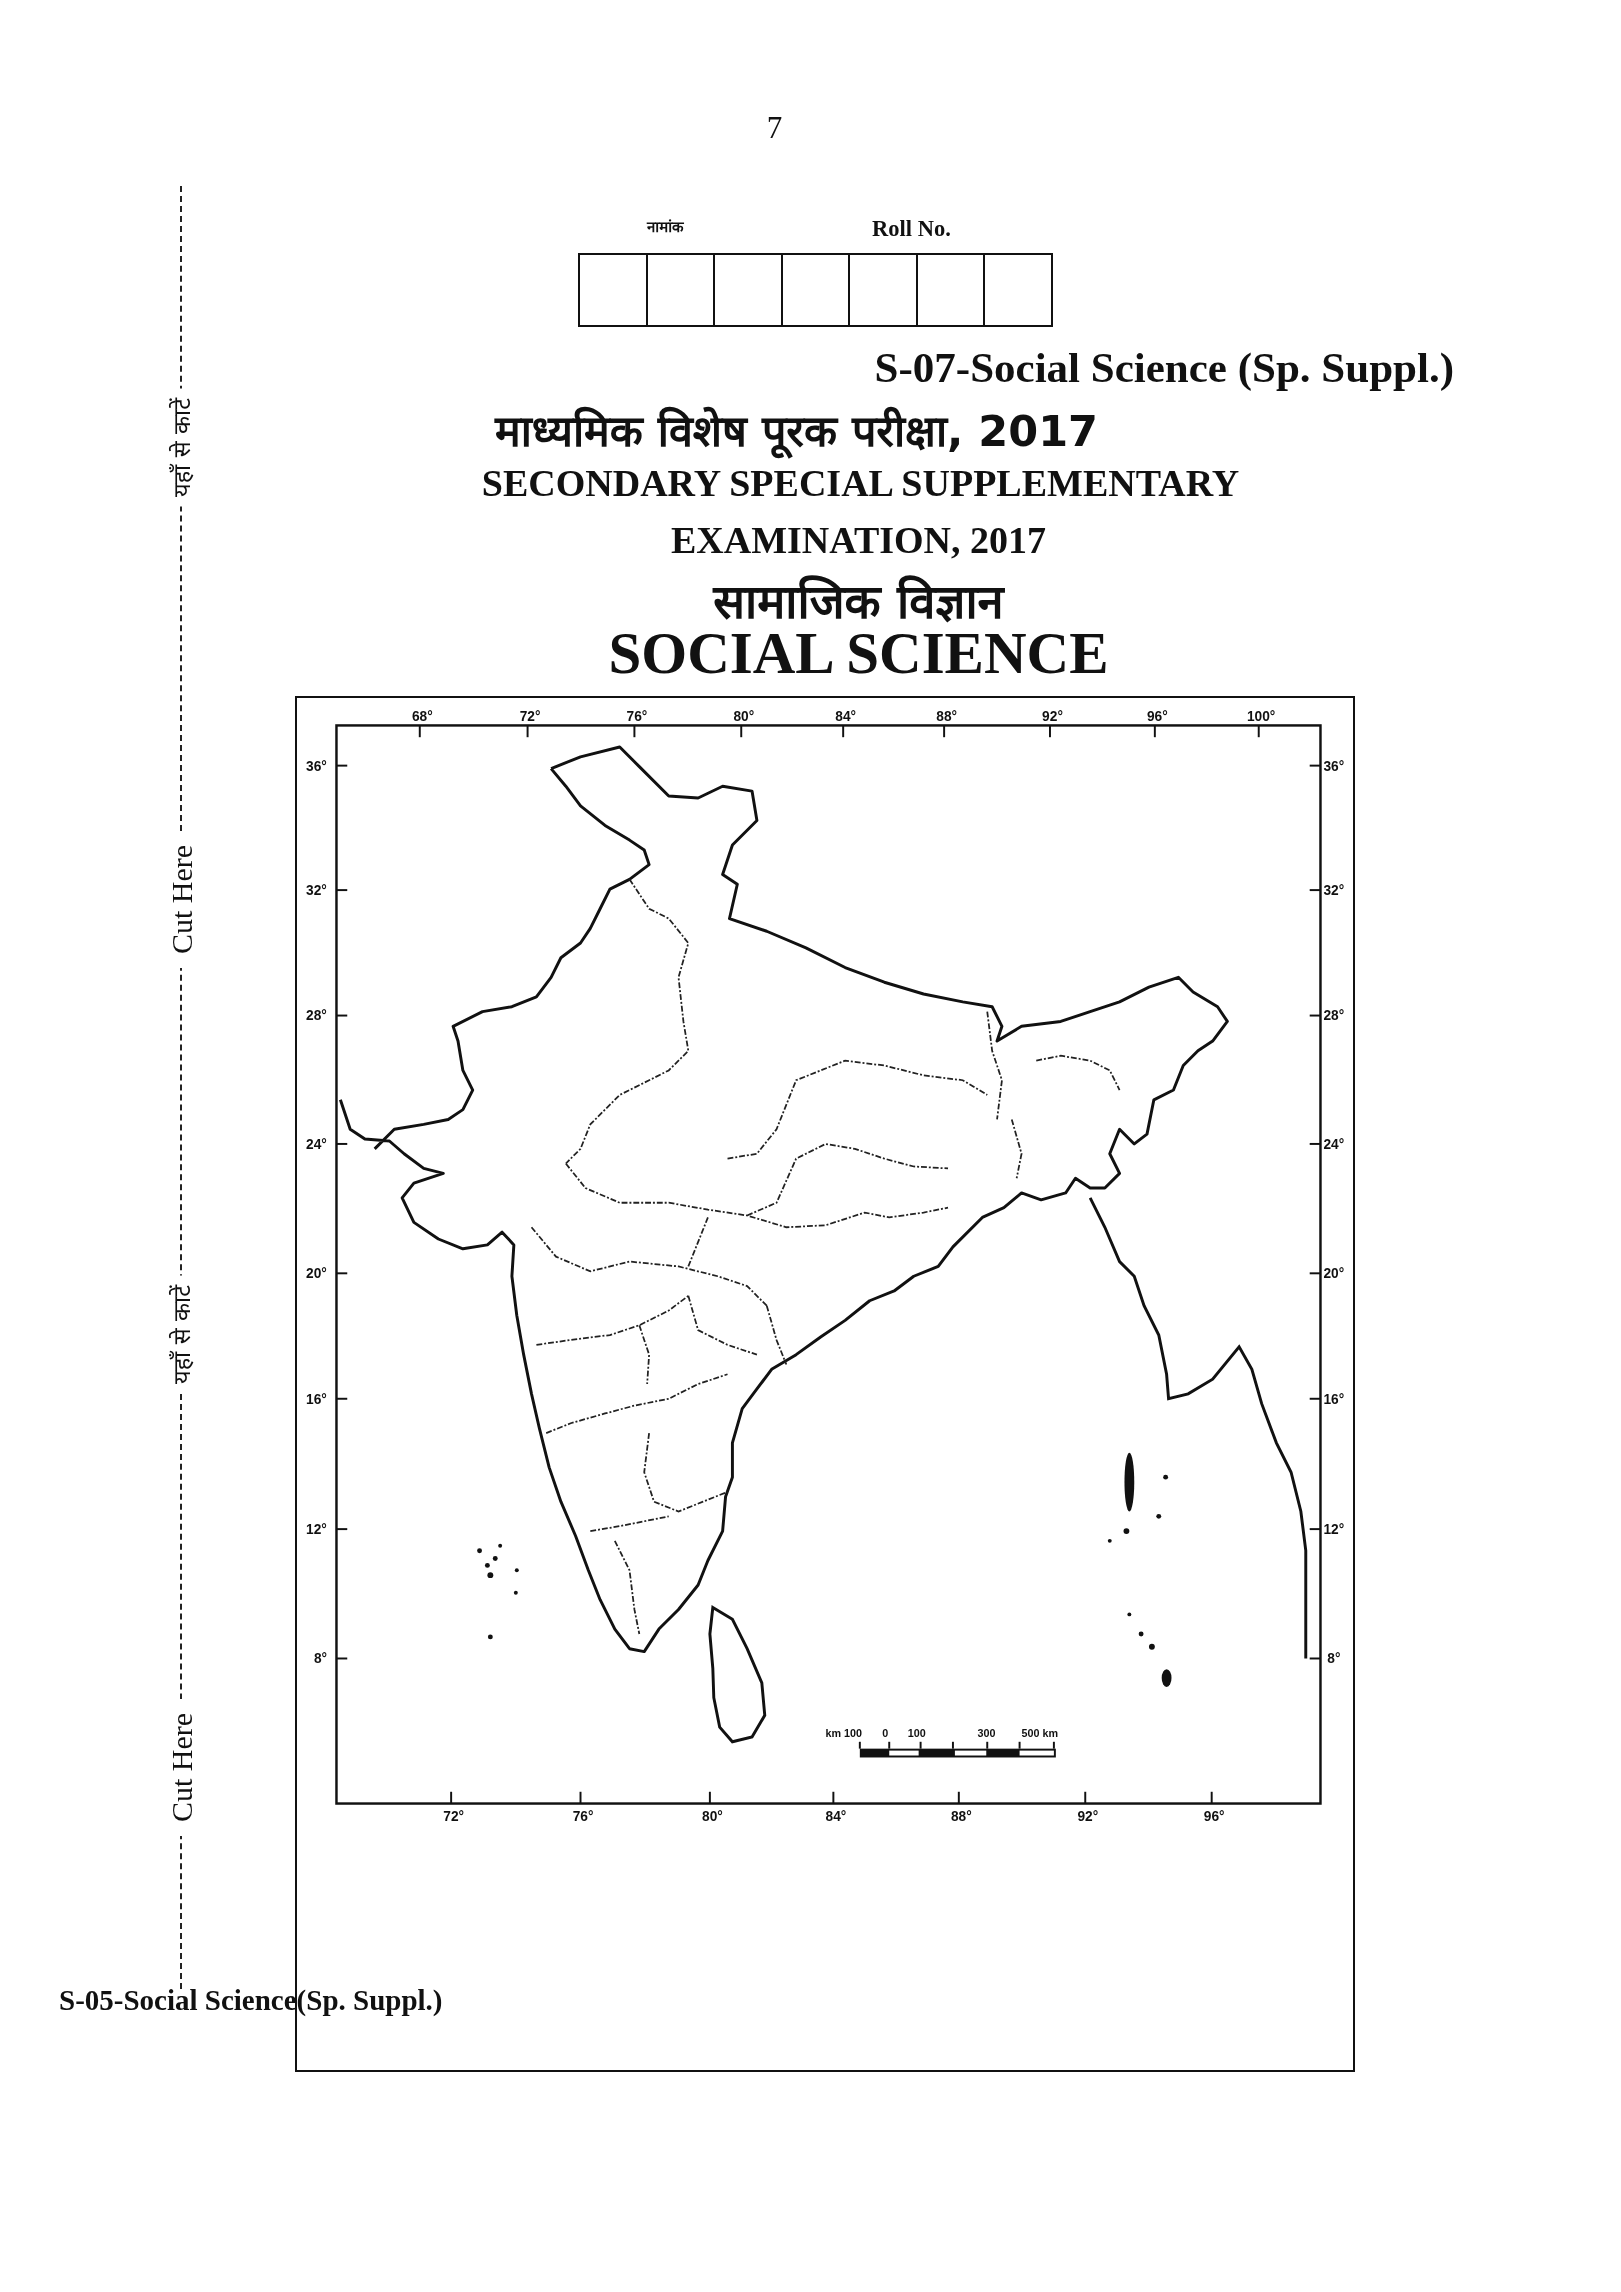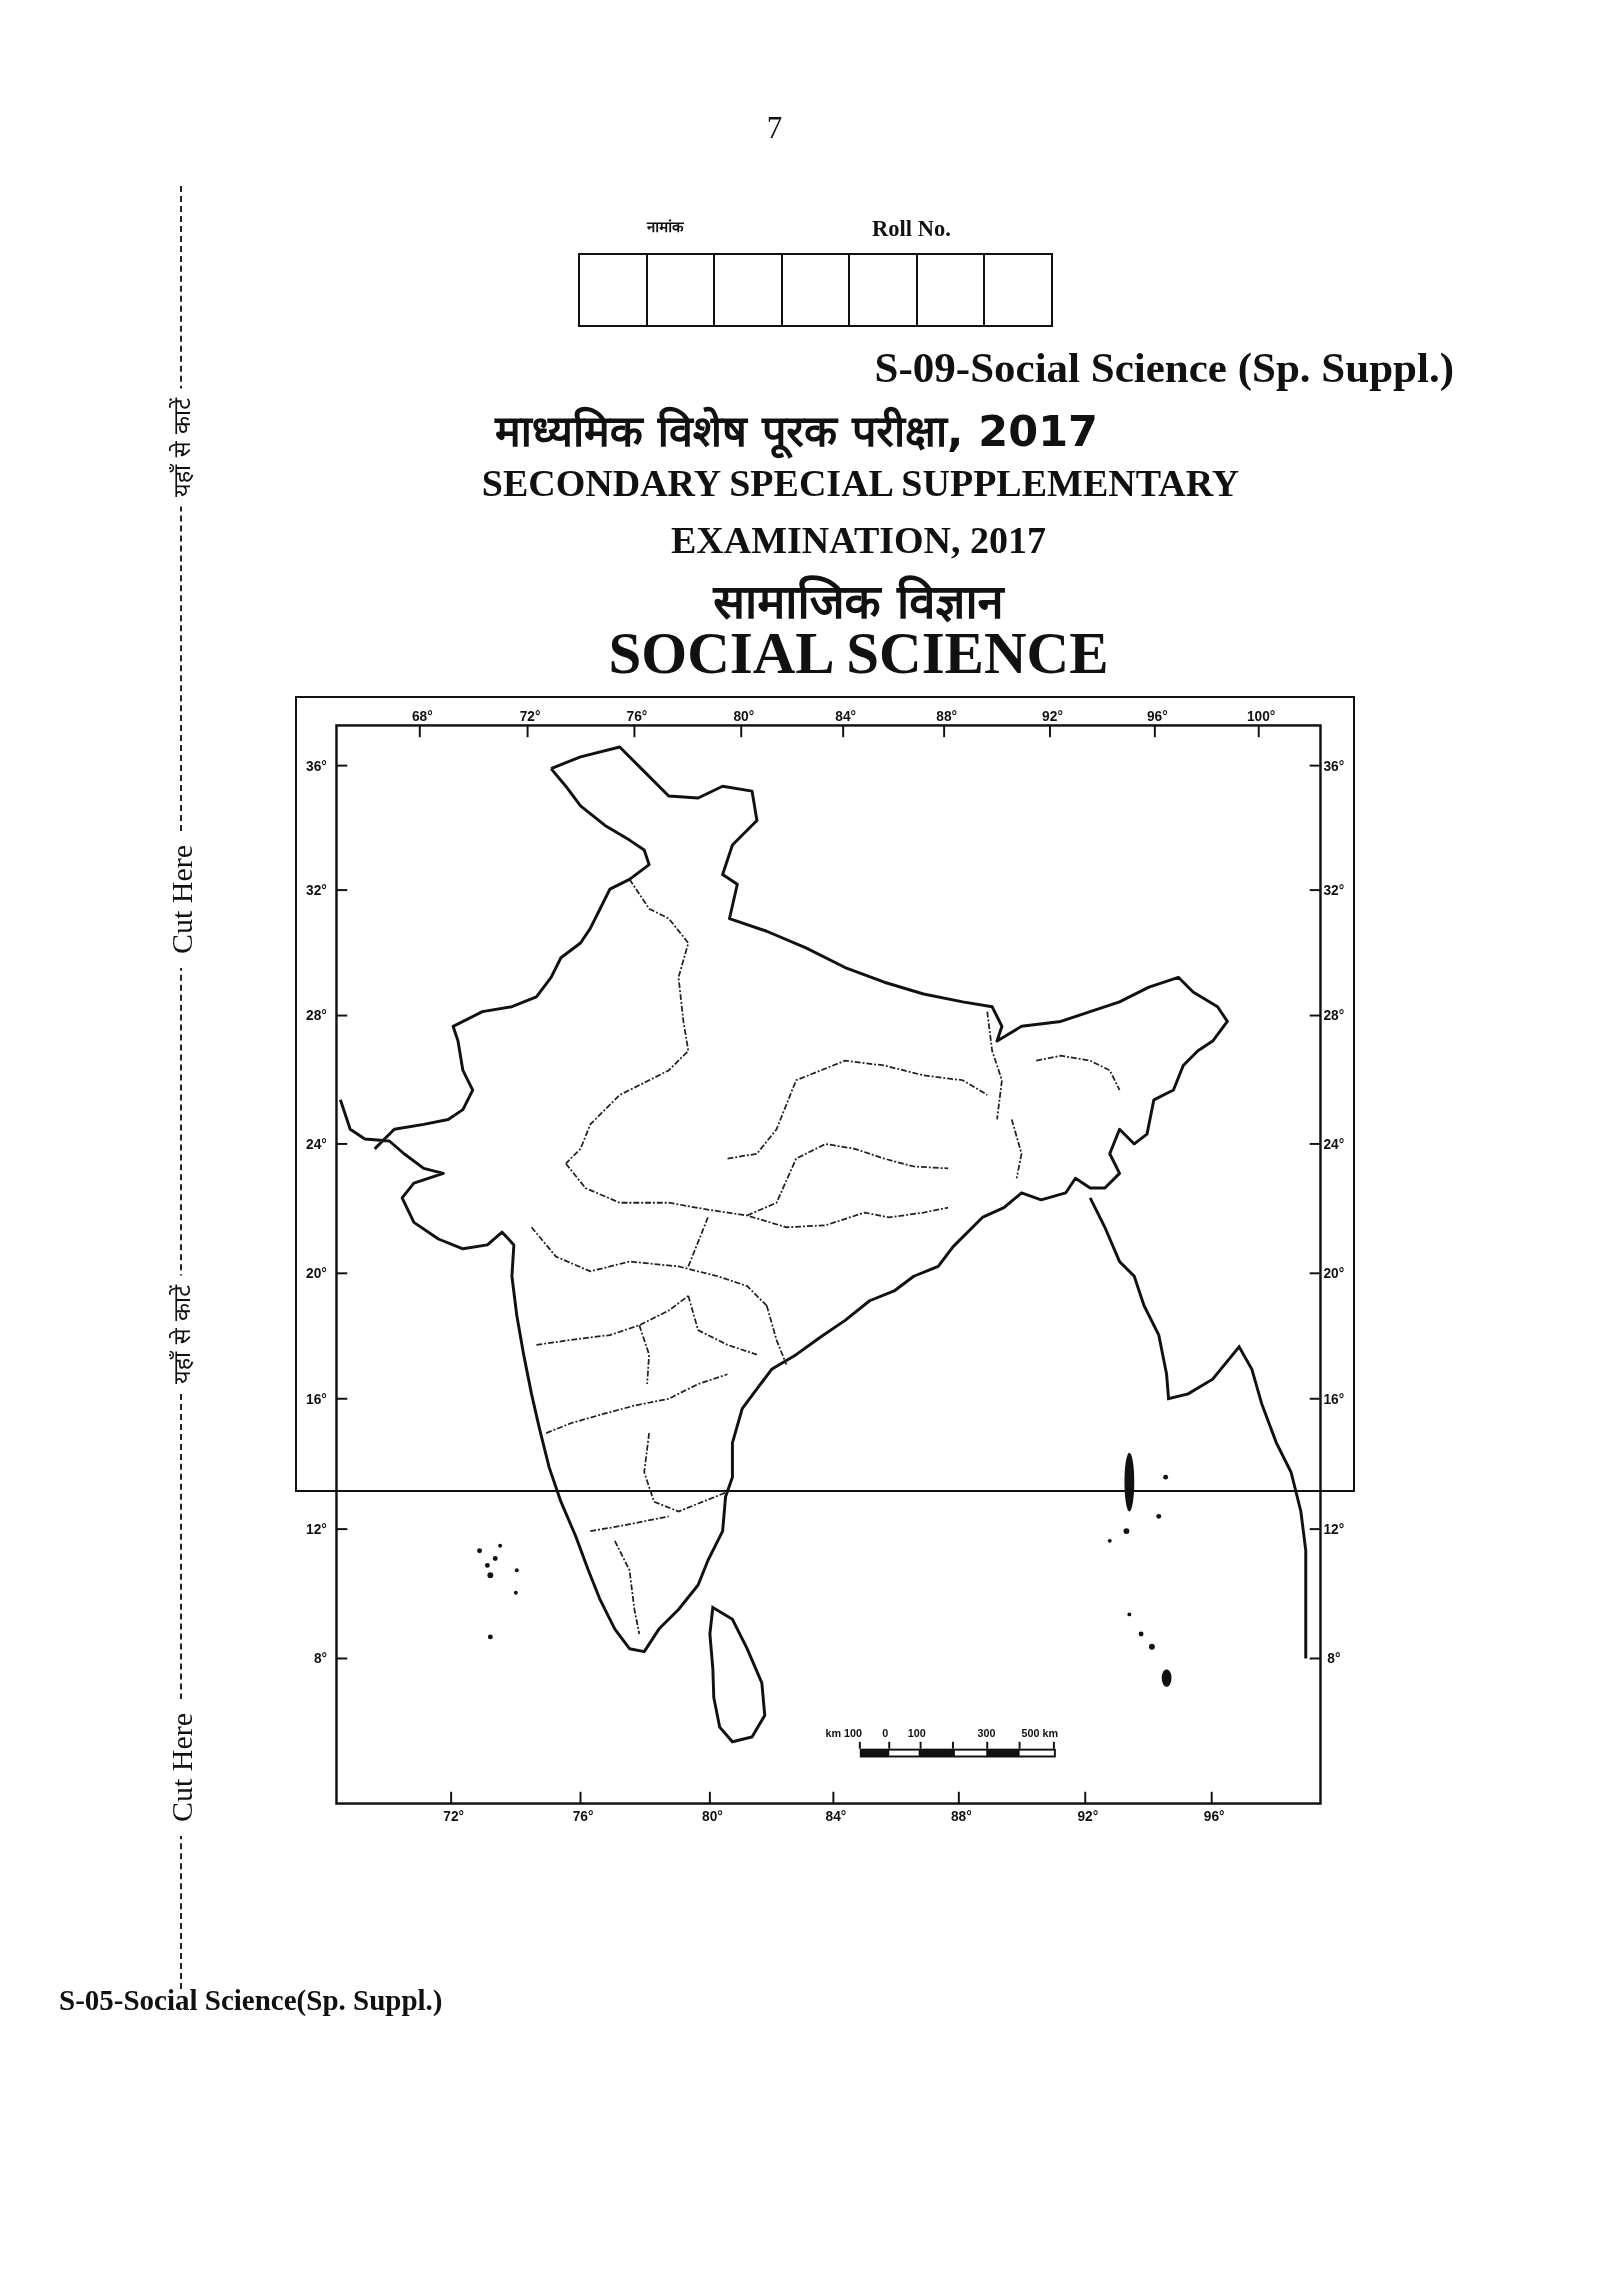--- a/index.html
+++ b/index.html
@@ -14,21 +14,21 @@
   #code-title{right:167px;top:343px;font-size:43px;font-weight:bold;white-space:nowrap;}
   #hindi-exam{left:495px;top:400px;font-size:43px;font-weight:bold;white-space:nowrap;font-family:"DejaVu Sans",sans-serif;}
   #en-exam-1{left:0;width:1721px;top:461px;font-size:38px;font-weight:bold;text-align:center;white-space:nowrap;}
   #en-exam-2{left:0;width:1717px;top:518px;font-size:38px;font-weight:bold;text-align:center;white-space:nowrap;}
   #hindi-subject{left:0;width:1717px;top:568px;font-size:47px;font-weight:bold;text-align:center;white-space:nowrap;font-family:"DejaVu Sans",sans-serif;}
   #en-subject{left:0;width:1717px;top:619px;font-size:59px;font-weight:bold;text-align:center;white-space:nowrap;}
   #cut-line{left:180px;top:186px;height:1803px;border-left:2.9px dashed #222;}
   .cut-label{position:absolute;background:#fff;transform:rotate(-90deg);transform-origin:center center;white-space:nowrap;text-align:center;}
   .cut-en{font-size:30px;width:137px;height:35px;line-height:35px;}
   .cut-hi{font-size:23.5px;width:118px;height:33px;line-height:33px;font-family:"DejaVu Sans",sans-serif;}
-  #map-frame{left:295px;top:696px;width:1060px;height:796px;border:2px solid #111;box-sizing:border-box;}
+  #map-frame{left:295px;top:696px;width:1060px;height:1376px;border:2px solid #111;box-sizing:border-box;}
   #map-svg{position:absolute;left:0;top:0;}
   #footer{left:59px;top:1984px;font-size:29px;font-weight:bold;white-space:nowrap;}
   .tick{font-family:"Liberation Sans","DejaVu Sans",sans-serif;font-size:14px;font-weight:bold;fill:#111;}
 </style>
 </head>
 <body>
 
 <div class="abs" id="page-num">7</div>
 
 <div class="abs" id="lbl-hi">नामांक</div>
@@ -36,21 +36,21 @@
 <div class="abs" id="roll-box">
   <div class="cell"></div>
   <div class="cell"></div>
   <div class="cell"></div>
   <div class="cell"></div>
   <div class="cell"></div>
   <div class="cell"></div>
   <div class="cell"></div>
 </div>
 
-<div class="abs" id="code-title">S-09-Social Science (Sp. Suppl.)</div>
+<div class="abs" id="code-title">S-07-Social Science (Sp. Suppl.)</div>
 <div class="abs" id="hindi-exam">माध्यमिक विशेष पूरक परीक्षा, 2017</div>
 <div class="abs" id="en-exam-1">SECONDARY SPECIAL SUPPLEMENTARY</div>
 <div class="abs" id="en-exam-2">EXAMINATION, 2017</div>
 <div class="abs" id="hindi-subject">सामाजिक विज्ञान</div>
 <div class="abs" id="en-subject">SOCIAL SCIENCE</div>
 
 <div class="abs" id="cut-line"></div>
 <div class="cut-label cut-hi" style="left:123px;top:431px;">यहाँ से काटें</div>
 <div class="cut-label cut-en" style="left:113px;top:882px;">Cut Here</div>
 <div class="cut-label cut-hi" style="left:123px;top:1318px;">यहाँ से काटें</div>

